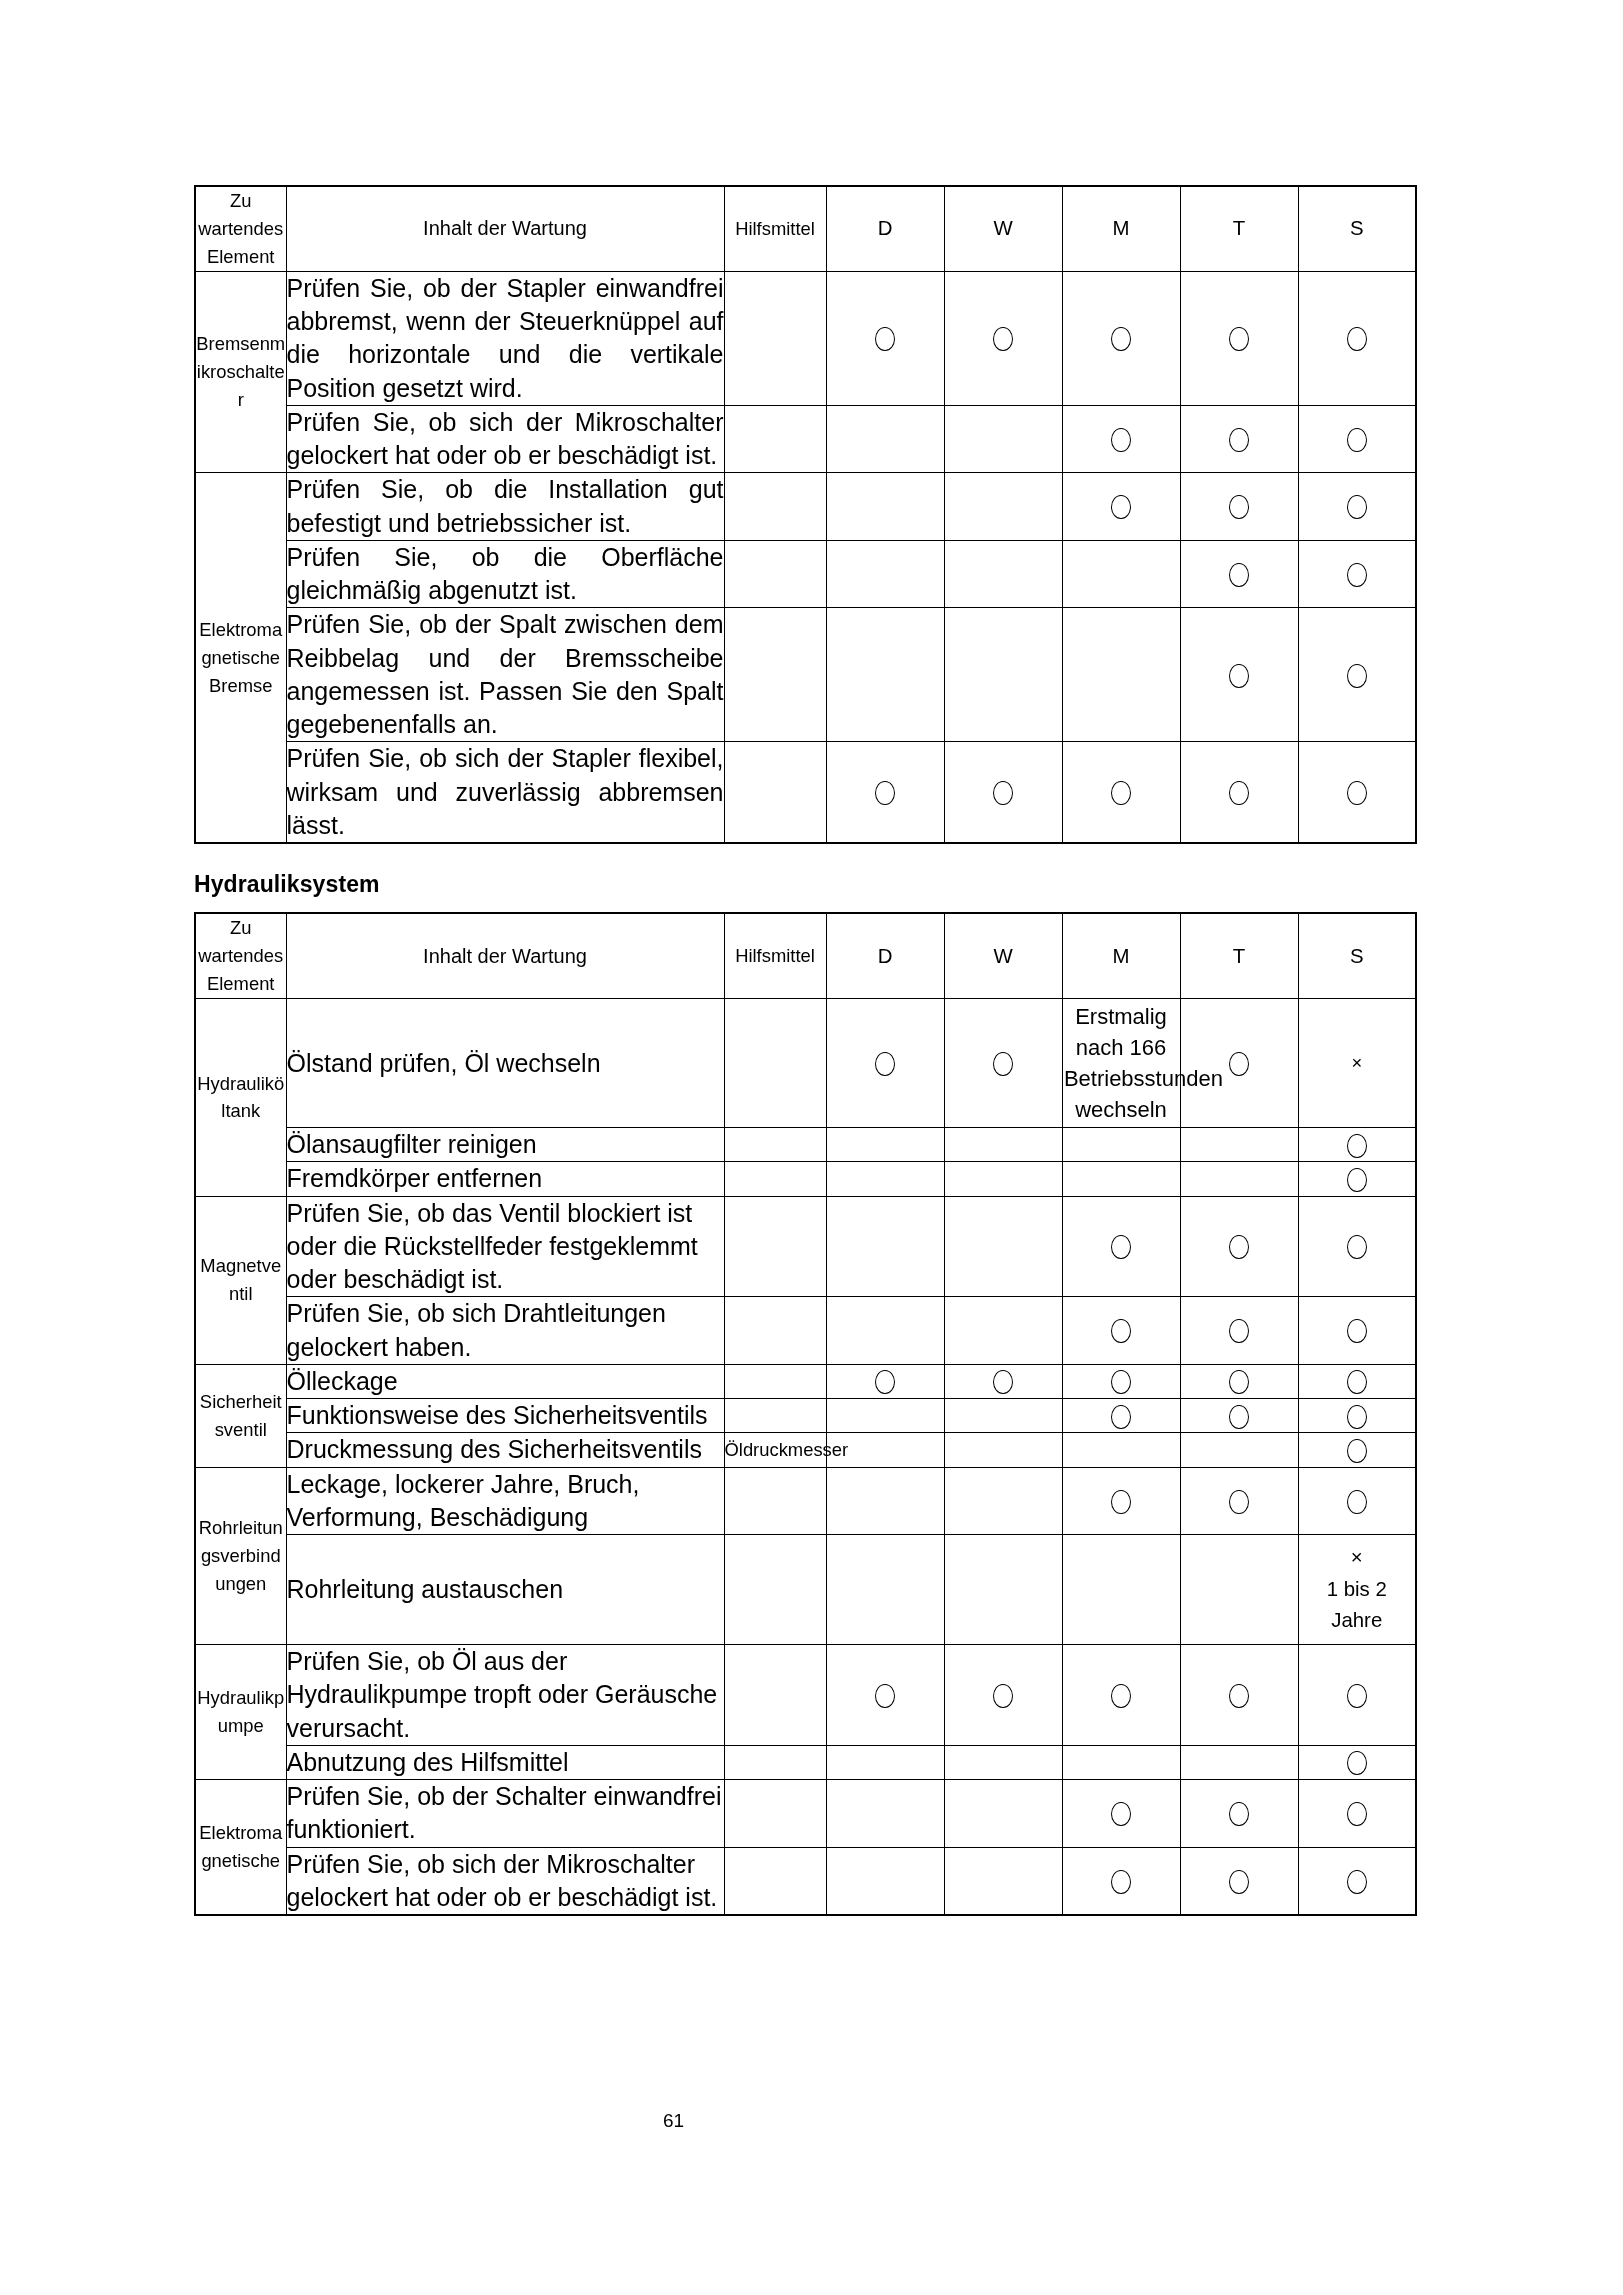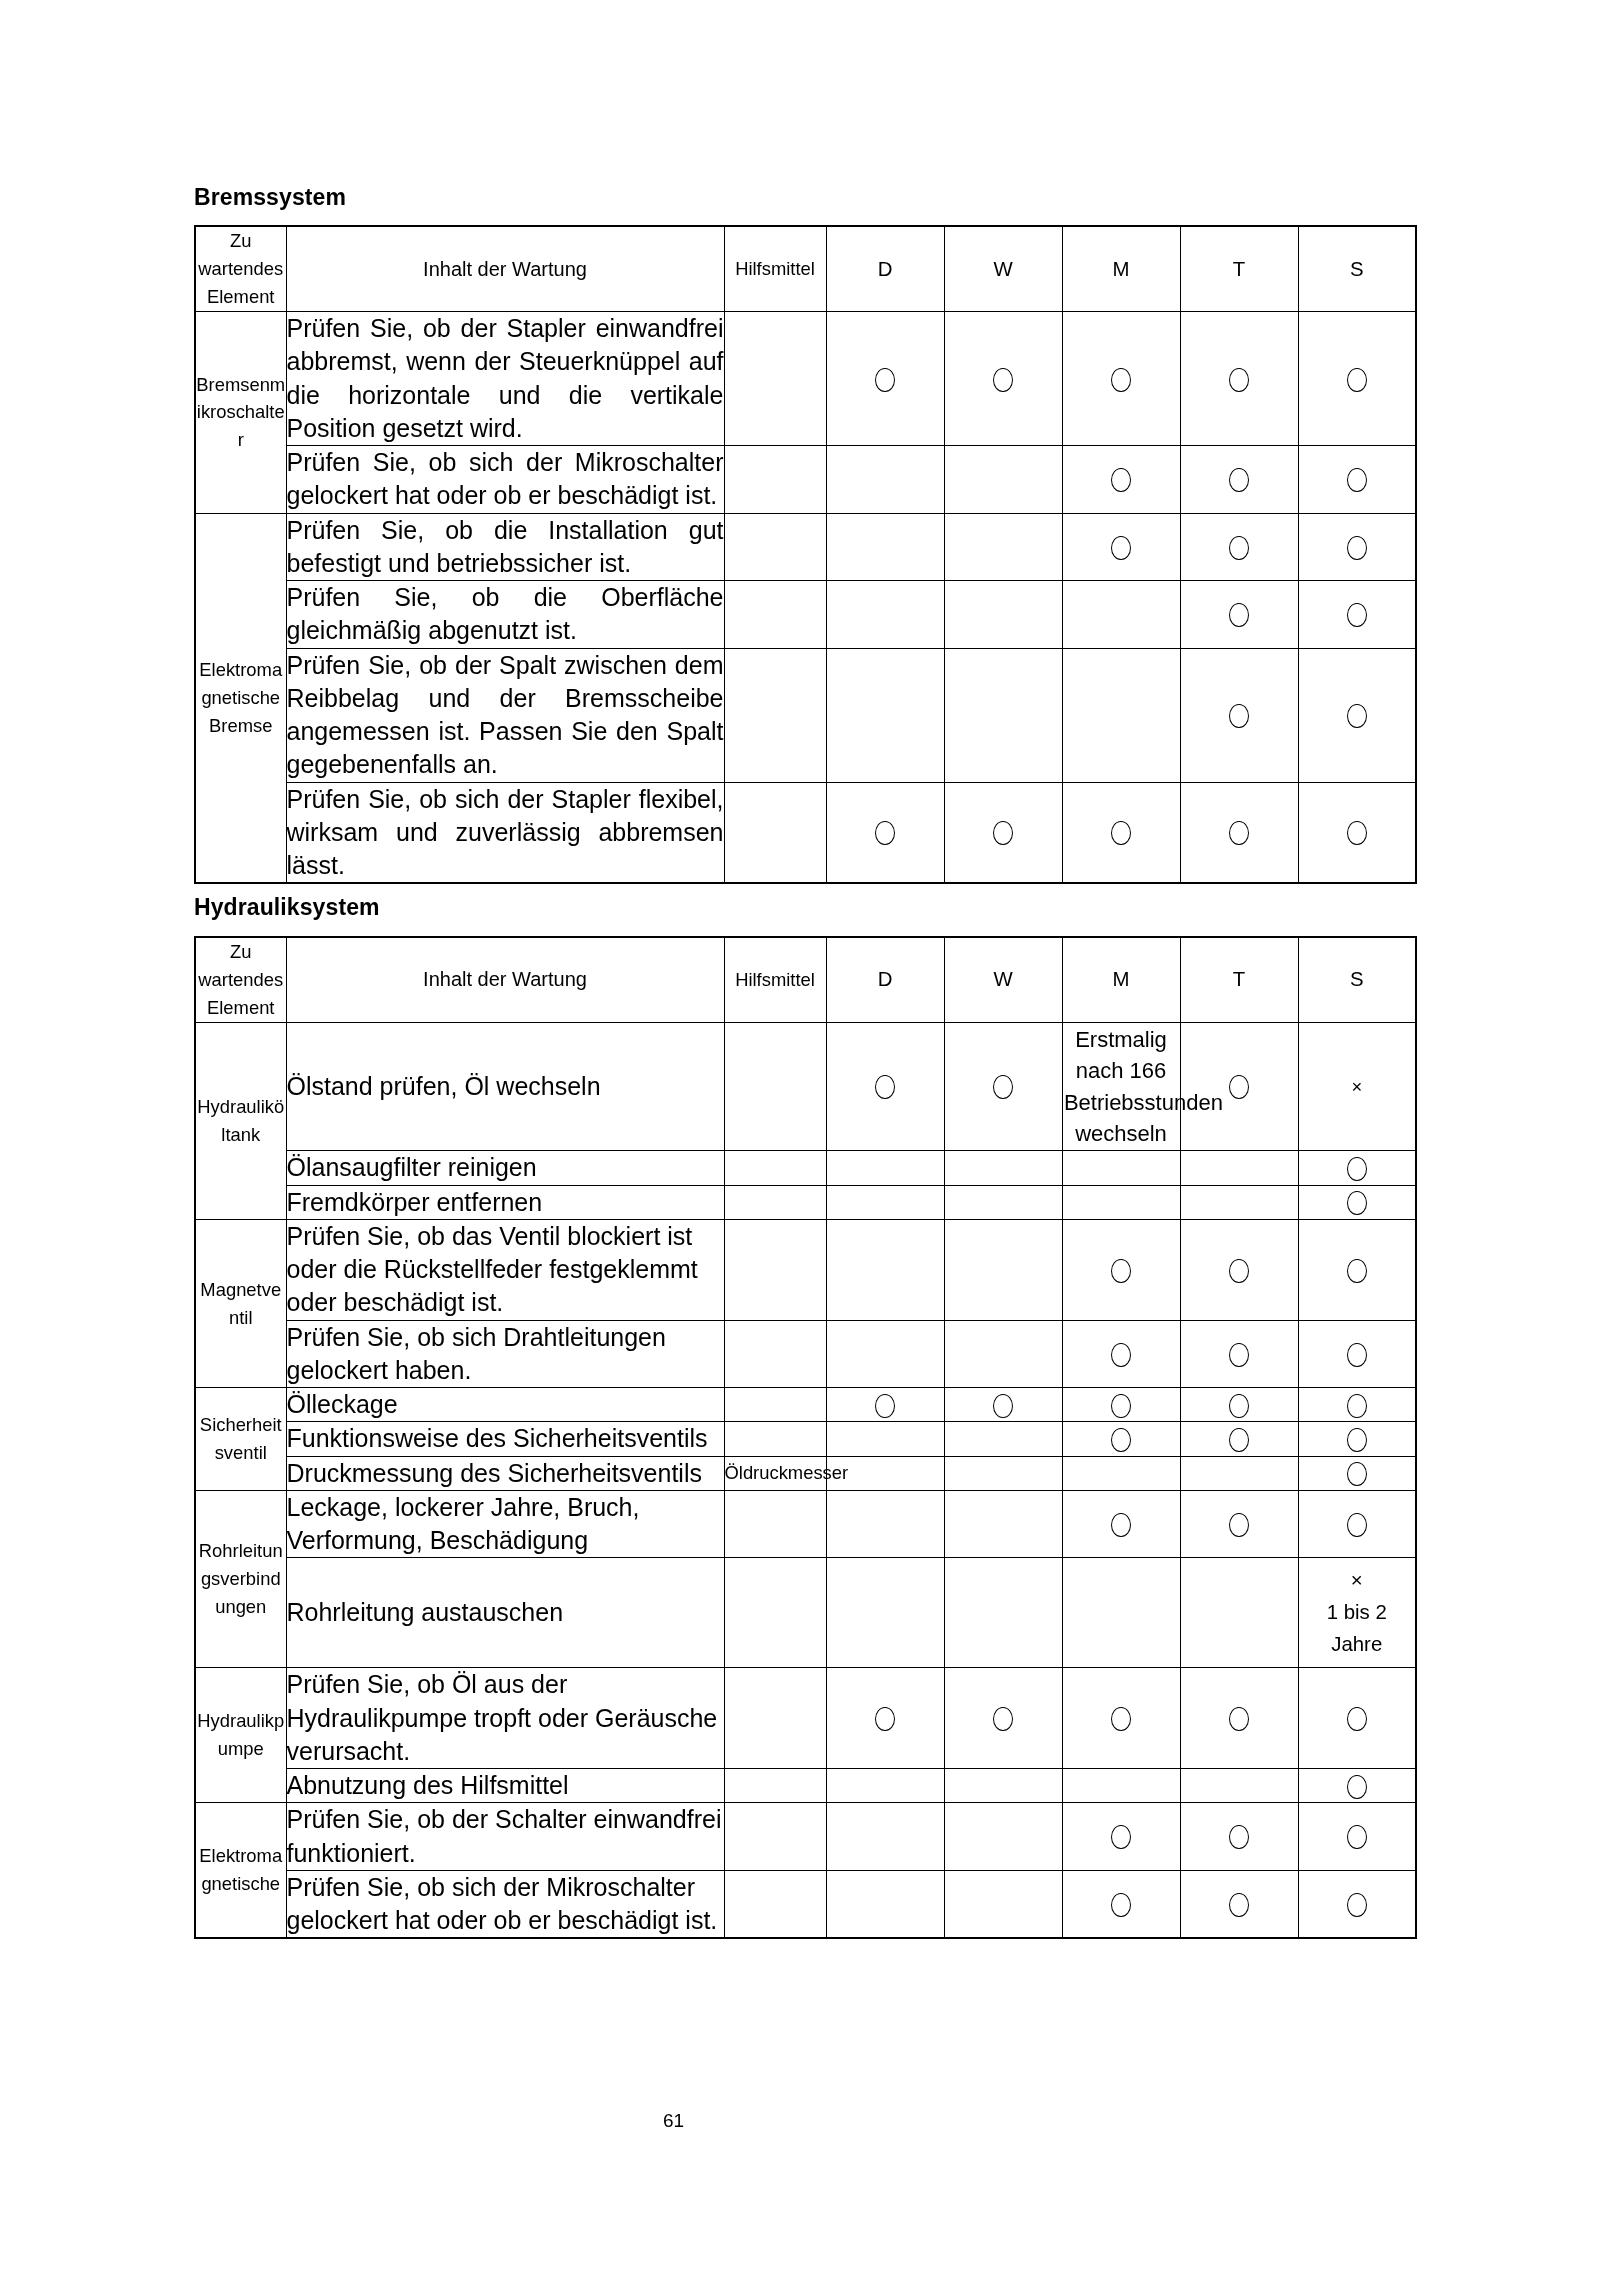--- a/index.html
+++ b/index.html
@@ -30,21 +30,21 @@
   }
   h2.section-title {
     font-size: 23px;
     font-weight: bold;
     margin: 0 0 15px 0;
     padding: 0;
     letter-spacing: 0.1px;
     line-height: 1.1;
   }
   h2.section-title.second {
-    margin-top: 11px;
+    margin-top: 28px;
   }
 
   table.mt {
     border-collapse: collapse;
     table-layout: fixed;
     width: 1220px;
     border: 2.7px solid #000;
   }
   table.mt td, table.mt th {
     border: 1.4px solid #000;
@@ -135,21 +135,20 @@
     text-align: center;
     font-size: 19px;
   }
 </style>
 </head>
 <body>
 
 <div class="page">
   <div class="content">
 
-    <h2 class="section-title">Bremssystem</h2>
 
     <table class="mt">
       <colgroup>
         <col class="c-elem">
           <col class="c-inhalt">
           <col class="c-hilf">
         <col class="c-mark">
           <col class="c-mark">
           <col class="c-mark">
           <col class="c-mark">

